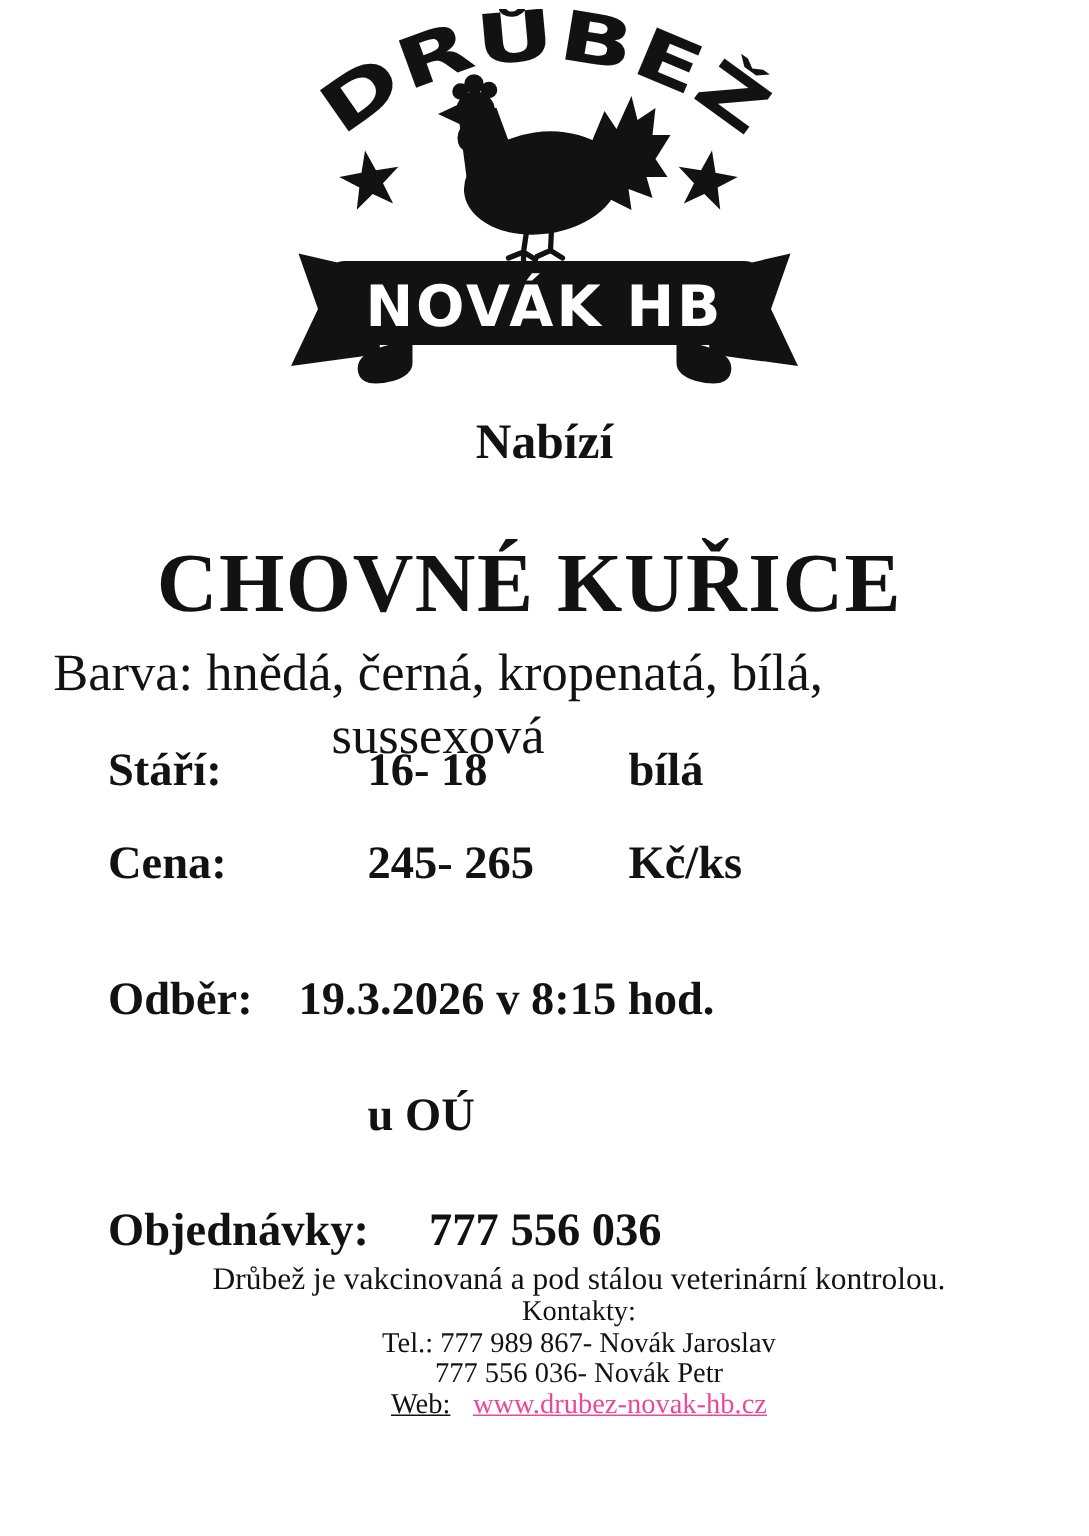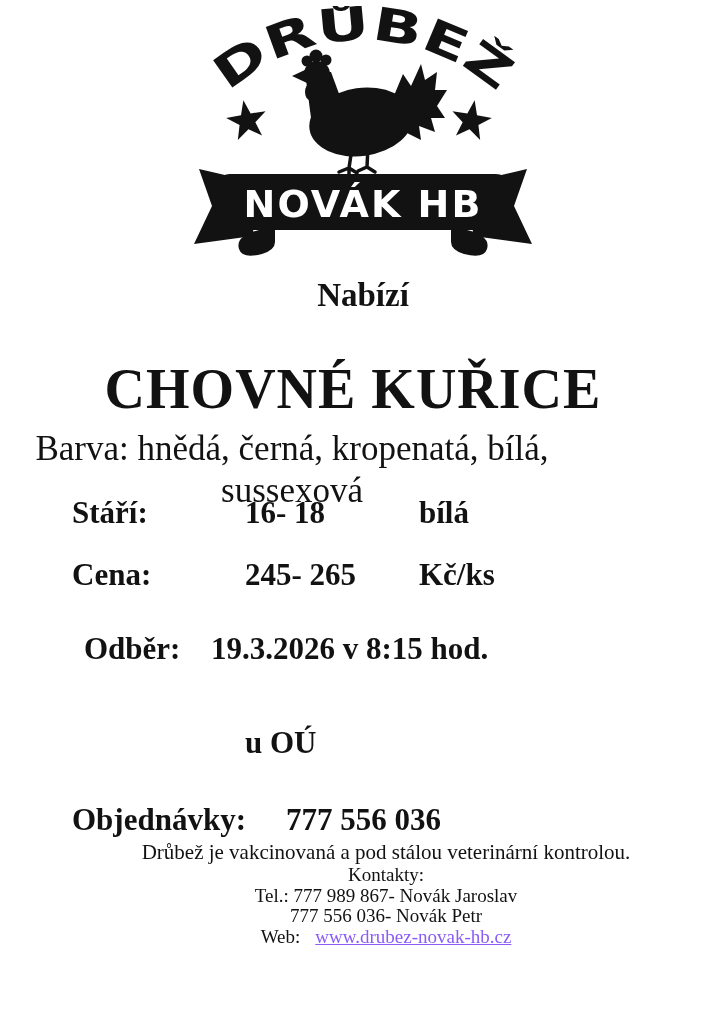--- a/index.html
+++ b/index.html
@@ -9,31 +9,31 @@
   .logo svg{display:block;}
   .logo text{font-family:"DejaVu Sans","Liberation Sans",sans-serif;font-weight:bold;}
   .nabizi{position:absolute;top:276px;left:0;width:726px;text-align:center;
           font-size:33px;font-weight:bold;line-height:1.2;}
   .title{position:absolute;top:356px;left:0;width:706px;text-align:center;
          font-size:56px;font-weight:bold;line-height:1.2;letter-spacing:1px;}
   .subtitle{position:absolute;top:428px;left:0;width:584px;text-align:center;
             font-size:35px;line-height:1.2;}
   .spec-row{position:absolute;left:0;width:598px;height:40px;font-size:31px;
             font-weight:bold;line-height:1.2;}
-  .r0{top:494px;} .r1{top:556px;} .r2{top:630px;margin-left:12px;} .r3{top:724px;} .r4{top:801px;}
+  .r0{top:494px;} .r1{top:556px;} .r2{top:647px;} .r3{top:724px;} .r4{top:801px;}
   .spec-label{position:absolute;left:72px;}
   .spec-value{position:absolute;left:245px;}
   .spec-unit{position:absolute;left:419px;}
   .r2 .spec-value{left:199px;}
   .r4 .spec-value{left:286px;}
   .footer{position:absolute;top:840px;left:44px;width:684px;text-align:center;}
   .footer-note{font-size:21px;line-height:25px;}
   .footer-small{font-size:19px;line-height:20.5px;}
-  .web-label{margin-right:15px;}
-  .web-link{color:#8b5cf6;text-decoration:underline;cursor:pointer;}
+  .web-label{margin-right:15px;text-decoration:underline;}
+  .web-link{color:#ec4899;text-decoration:underline;cursor:pointer;}
 </style>
 </head>
 <body>
 
 <div class="page">
 
   <div class="logo">
     <svg width="340" height="252" viewBox="0 0 340 252">
       <defs>
         <path id="arcPath" d="M 30 92 A 198 198 0 0 1 310 92" fill="none"></path>

